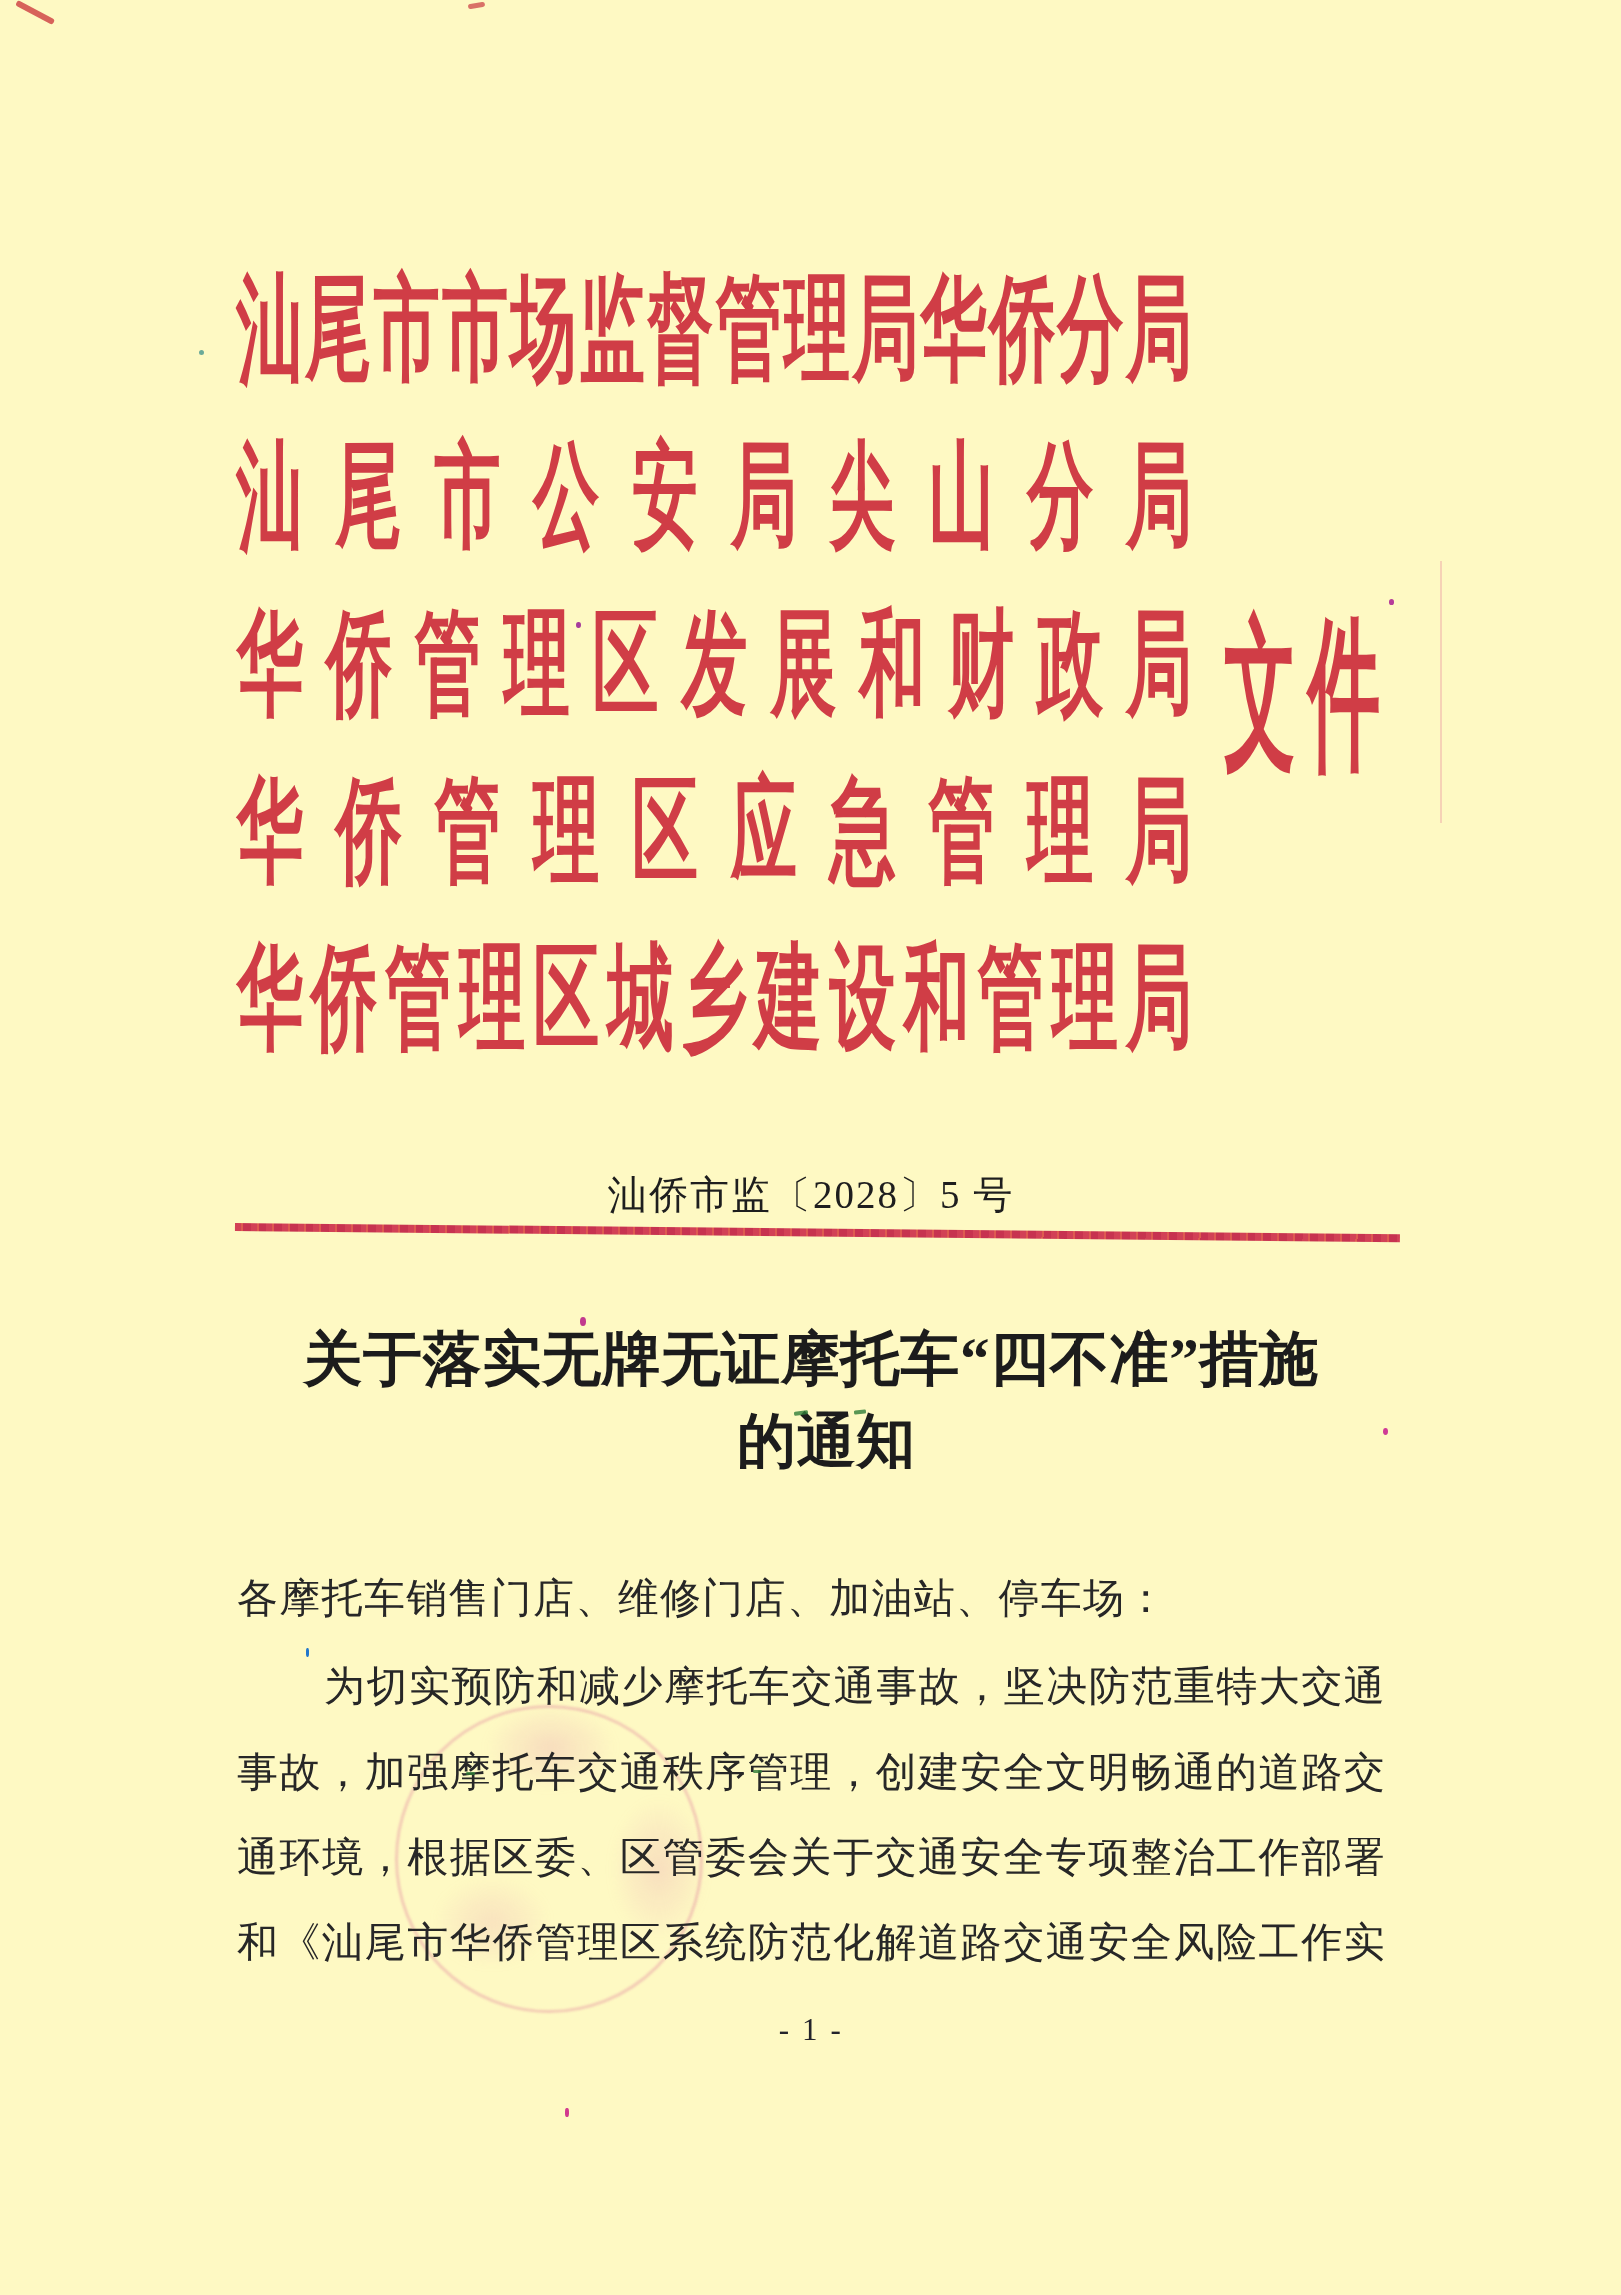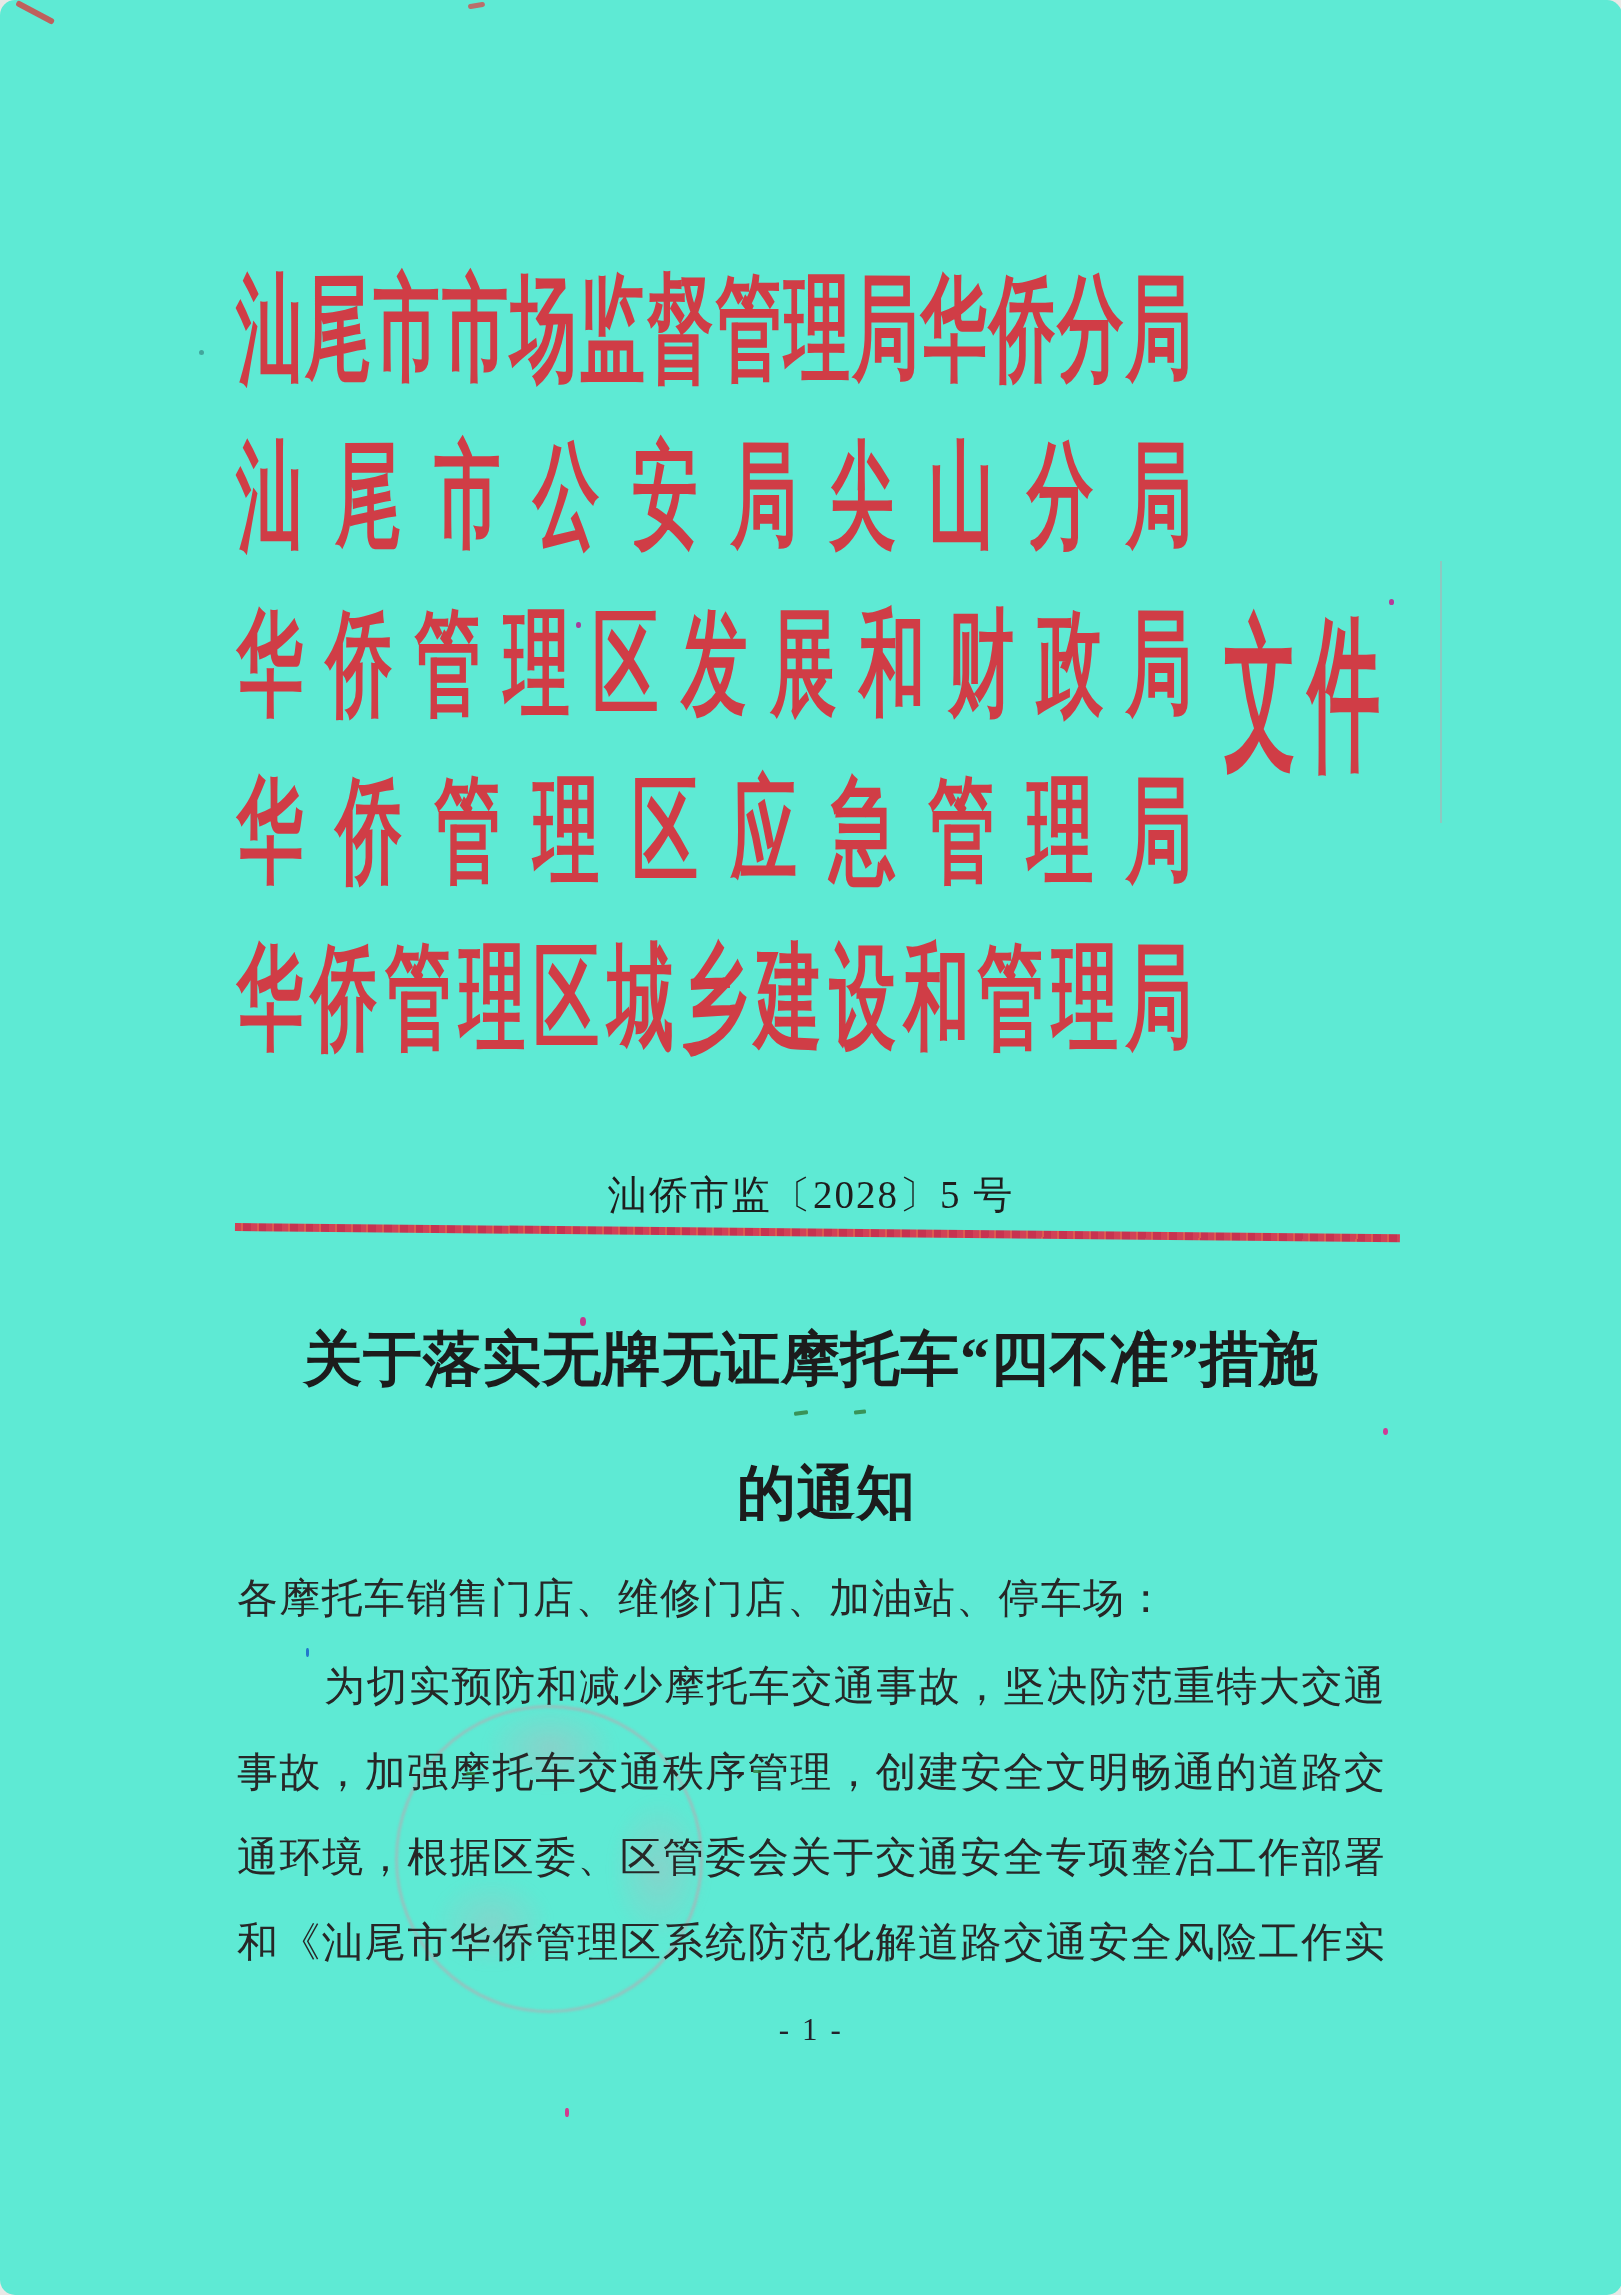--- a/index.html
+++ b/index.html
@@ -44,21 +44,21 @@
     background:repeating-linear-gradient(90deg,#d24156 0 5.9px,#de5b50 5.9px 7.9px,#c73350 7.9px 15.7px);
     transform:rotate(0.55deg);transform-origin:0 0;
   }
   
   .title-line{
     position:absolute;left:0;right:0;text-align:center;
     font-weight:bold;color:#1c1c1c;font-size:59px;line-height:68px;
     letter-spacing:0.7px;
   }
   #title1{top:1325px;}
-  #title2{top:1459px;padding-left:31px;}
+  #title2{top:1407px;padding-left:31px;}
   
   .body-line{
     position:absolute;left:237px;width:1149px;
     font-size:41px;line-height:46px;color:#272727;
     letter-spacing:1.3px;white-space:nowrap;
   }
   .just{text-align:justify;text-align-last:justify;text-justify:inter-character;white-space:normal;}
   #salutation{top:1575px;}
   #para1{top:1663px;padding-left:87px;width:1062px;}
   #para2{top:1749px;}
@@ -92,21 +92,21 @@
   .green-tick{background:#2f7d38;opacity:.8;border-radius:1.3px;}
   #grn1{left:794px;top:1411px;width:14.4px;height:3.9px;transform:rotate(-8deg);}
   #grn2{left:854px;top:1410px;width:11.8px;height:3.9px;transform:rotate(-5deg);}
   #grn3{left:466px;top:1772px;width:9.2px;height:3.3px;}
   #grn4{left:753px;top:1770px;width:8.5px;height:3.3px;}
   #pink-streak{left:1440px;top:561px;width:2px;height:262px;background:rgba(231,138,158,0.35);}
 </style>
 </head>
 <body>
 
-<div id="page" style="background: #5eead4; border-radius: 15px;">
+<div id="page" style="background: #fef9c3;">
 
   <div id="stamp-ring"></div>
   <div class="stamp-blob" id="blob1"></div>
   <div class="stamp-blob" id="blob2"></div>
   <div class="stamp-blob" id="blob3"></div>
 
   <div class="lh-line" id="lh1" style="color: rgb(208, 61, 70);">汕尾市市场监督管理局华侨分局</div>
   <div class="lh-line" id="lh2" style="color: rgb(208, 61, 70);">汕尾市公安局尖山分局</div>
   <div class="lh-line" id="lh3" style="color: rgb(208, 61, 70);">华侨管理区发展和财政局</div>
   <div class="lh-line" id="lh4" style="color: rgb(208, 61, 70);">华侨管理区应急管理局</div>

